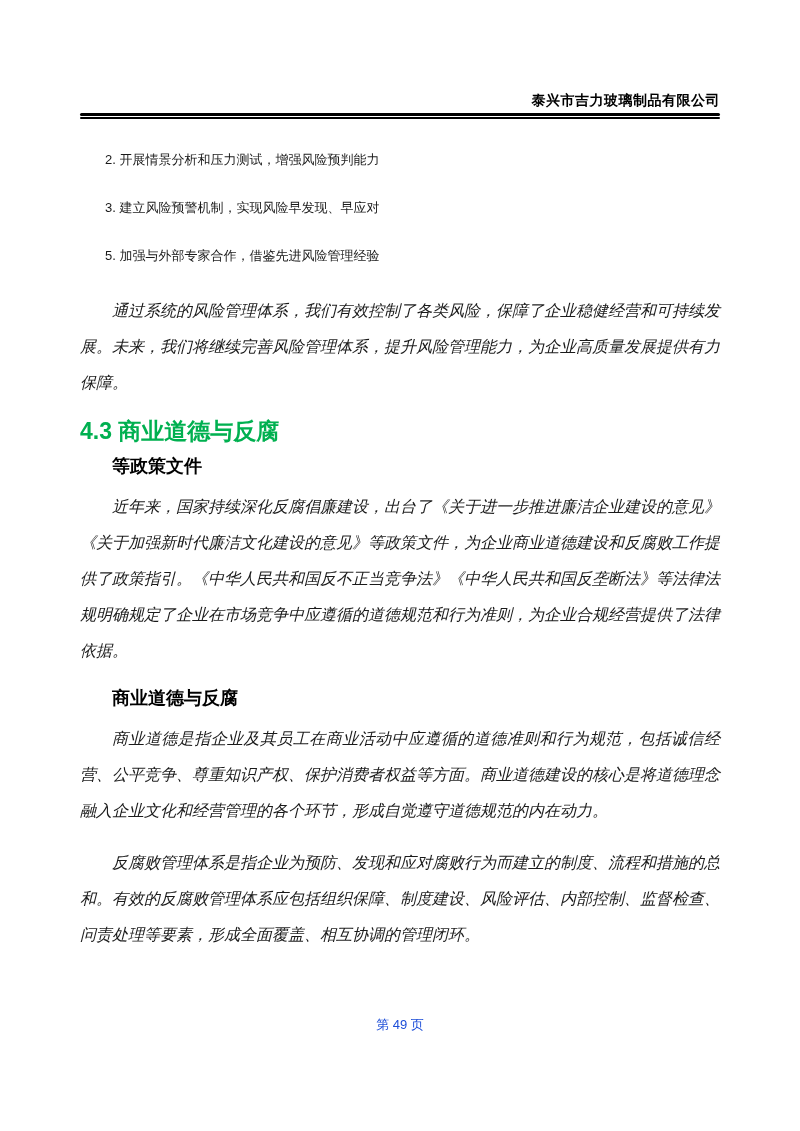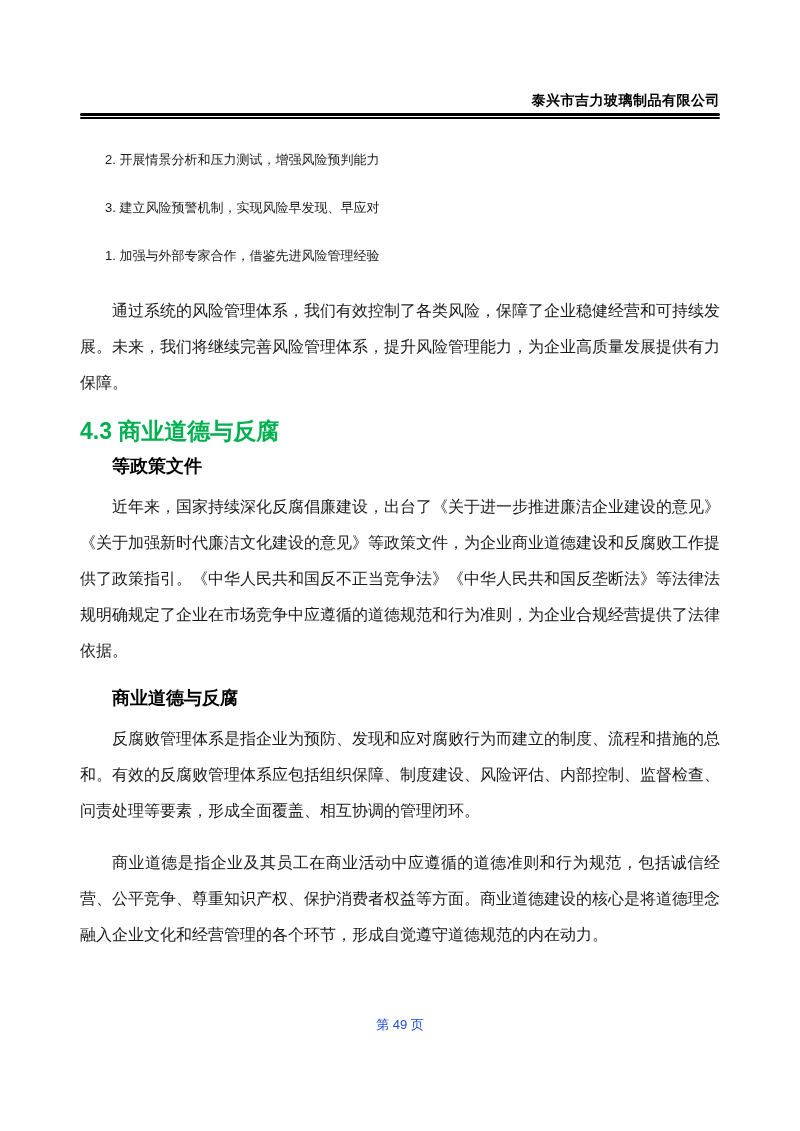--- a/index.html
+++ b/index.html
@@ -40,20 +40,21 @@
   }
 
   
   .para {
     font-size: 16px;
     line-height: 36px;
     text-align: justify;
     text-indent: 2em;
     color: #1a1a1a;
     margin-bottom: 16px;
+    font-style: italic;
   }
 
   
   .section-heading {
     font-size: 23px;
     font-weight: bold;
     line-height: 28px;
     margin: 4px 0 8px 0;
   }
 
@@ -91,35 +92,35 @@
         <div class="rule-gap"></div>
         <div class="rule-thin"></div>
       </div>
     </header>
 
     <main>
 
       <div class="risk-list">
         <p class="risk-list-item">2. 开展情景分析和压力测试，增强风险预判能力</p>
         <p class="risk-list-item">3. 建立风险预警机制，实现风险早发现、早应对</p>
-        <p class="risk-list-item">1. 加强与外部专家合作，借鉴先进风险管理经验</p>
+        <p class="risk-list-item">5. 加强与外部专家合作，借鉴先进风险管理经验</p>
       </div>
 
       <p class="para">通过系统的风险管理体系，我们有效控制了各类风险，保障了企业稳健经营和可持续发展。未来，我们将继续完善风险管理体系，提升风险管理能力，为企业高质量发展提供有力保障。</p>
 
       <h2 class="section-heading" style="color: rgb(0, 176, 80);">4.3 商业道德与反腐</h2>
 
 
       <h3 class="sub-heading">等政策文件</h3>
 
       <p class="para">近年来，国家持续深化反腐倡廉建设，出台了《关于进一步推进廉洁企业建设的意见》《关于加强新时代廉洁文化建设的意见》等政策文件，为企业商业道德建设和反腐败工作提供了政策指引。《中华人民共和国反不正当竞争法》《中华人民共和国反垄断法》等法律法规明确规定了企业在市场竞争中应遵循的道德规范和行为准则，为企业合规经营提供了法律依据。</p>
 
       <h3 class="sub-heading">商业道德与反腐</h3>
 
+      <p class="para">商业道德是指企业及其员工在商业活动中应遵循的道德准则和行为规范，包括诚信经营、公平竞争、尊重知识产权、保护消费者权益等方面。商业道德建设的核心是将道德理念融入企业文化和经营管理的各个环节，形成自觉遵守道德规范的内在动力。</p>
+
       <p class="para">反腐败管理体系是指企业为预防、发现和应对腐败行为而建立的制度、流程和措施的总和。有效的反腐败管理体系应包括组织保障、制度建设、风险评估、内部控制、监督检查、问责处理等要素，形成全面覆盖、相互协调的管理闭环。</p>
-
-      <p class="para">商业道德是指企业及其员工在商业活动中应遵循的道德准则和行为规范，包括诚信经营、公平竞争、尊重知识产权、保护消费者权益等方面。商业道德建设的核心是将道德理念融入企业文化和经营管理的各个环节，形成自觉遵守道德规范的内在动力。</p>
 
     </main>
   </div>
 
   <footer class="page-footer">第 49 页</footer>
 </div>
 
 </body></html>

